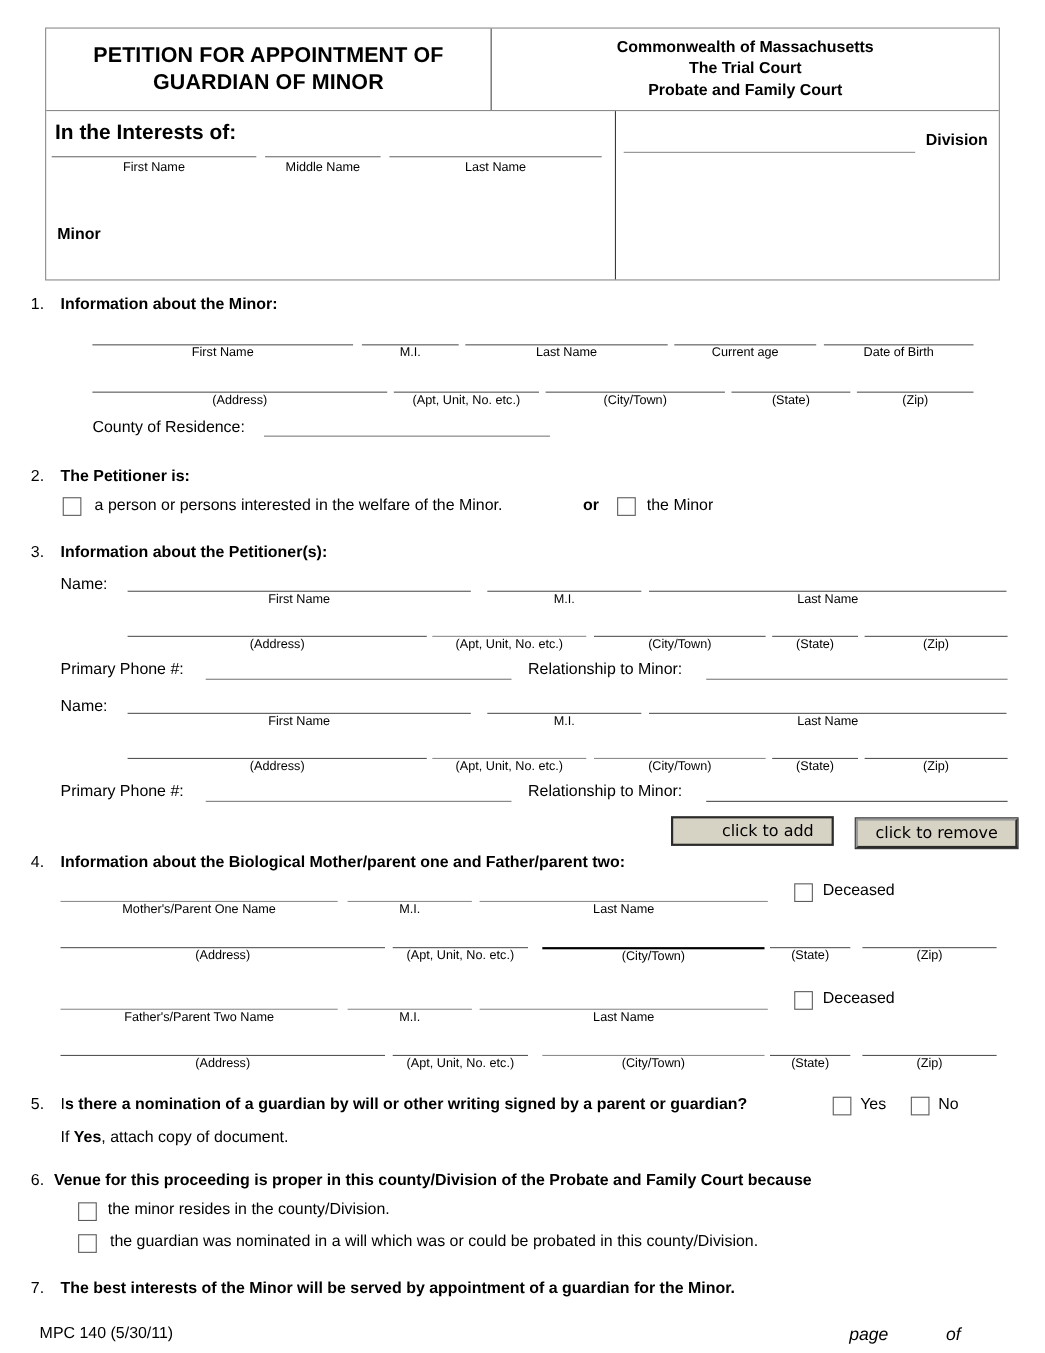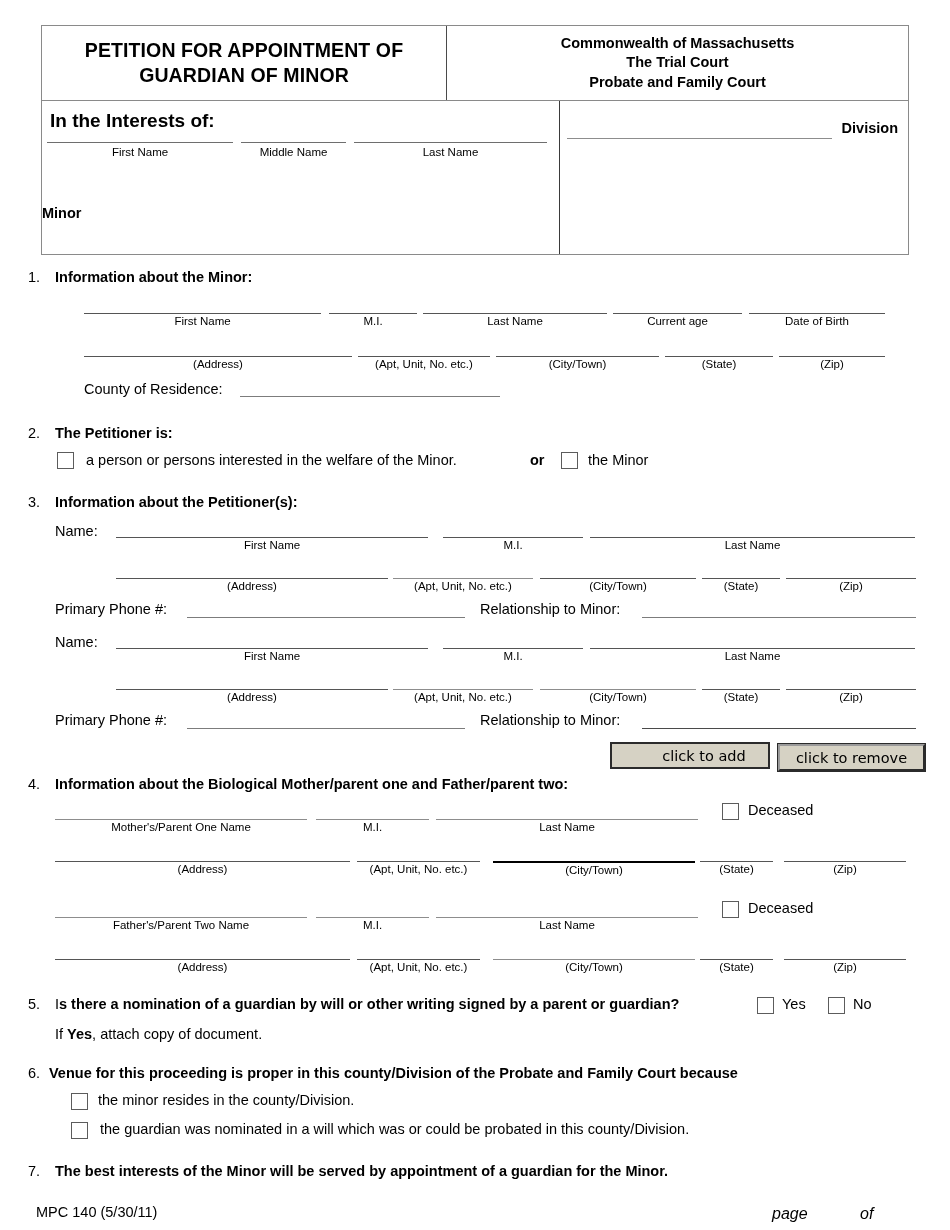--- a/index.html
+++ b/index.html
@@ -122,21 +122,21 @@
     display: block;
     text-align: center;
     font-size: 11.5px;
   }
   .if-first { width: 186px; }
   .if-mid   { width: 105px; margin-left: 8px; }
   .if-last  { width: 193px; margin-left: 8px; }
 
   .minor-word {
     position: absolute;
-    left: 0;
+    left: 10px;
     top: 104px;
     font-size: 14.5px;
     font-weight: bold;
   }
 
   
   .sec-num {
     position: absolute;
     font-size: 14.5px;
     font-weight: normal;
@@ -374,21 +374,21 @@
 </div>
 <div class="fld" style="left:786px; top:689px; width:130px;">
   <span class="cap">(Zip)</span>
 </div>
 
 <span class="txt" style="left:55px; top:712px;">Primary Phone #:</span>
 <div class="rule" style="left:187px; top:728px; width:278px;"></div>
 <span class="txt" style="left:480px; top:712px;">Relationship to Minor:</span>
 <div class="rule dark" style="left:642px; top:728px; width:274px;"></div>
 
-<div class="btn btn-add" style="left:610px; top:742px; width:160px; height:27px;padding-left:28px;">click to add</div>
+<div class="btn btn-add" style="left:610px; top:742px; width:148px; height:27px;padding-left:28px;">click to add</div>
 <div class="btn btn-remove" style="left:778px; top:744px; width:147px; height:27px;">click to remove</div>
 
 <span class="sec-num" style="left:28px; top:776px;">4.</span>
 <span class="sec-head" style="left:55px; top:776px;">Information about the Biological Mother/parent one and Father/parent two:</span>
 
 <div class="cb" style="left:722px; top:803px;"></div>
 <span class="txt" style="left:748px; top:802px;">Deceased</span>
 
 <div class="fld gray" style="left:55px; top:819px; width:252px;">
   <span class="cap">Mother's/Parent One Name</span>

